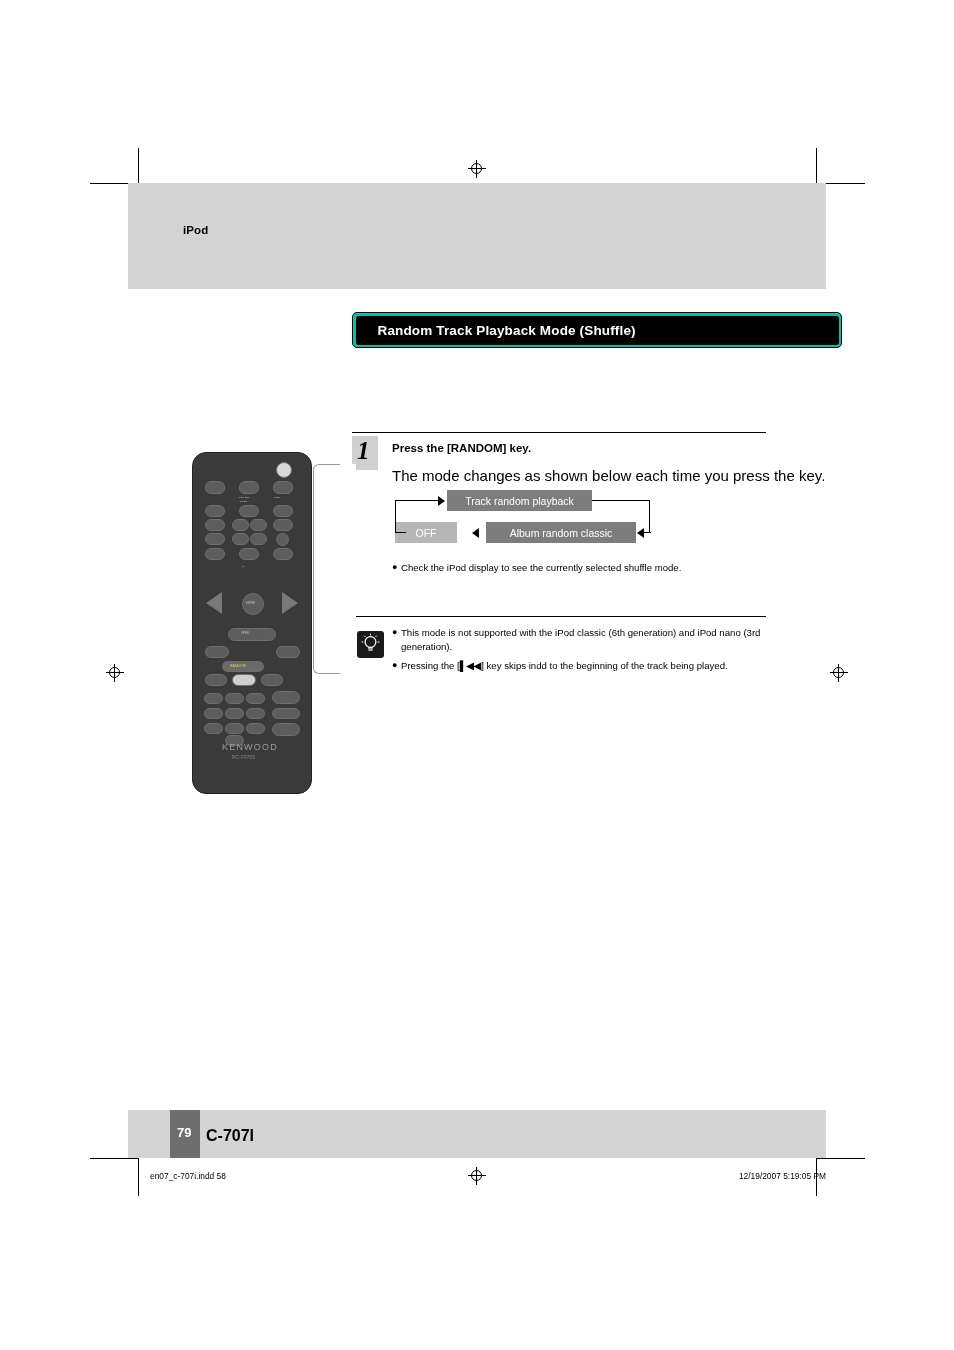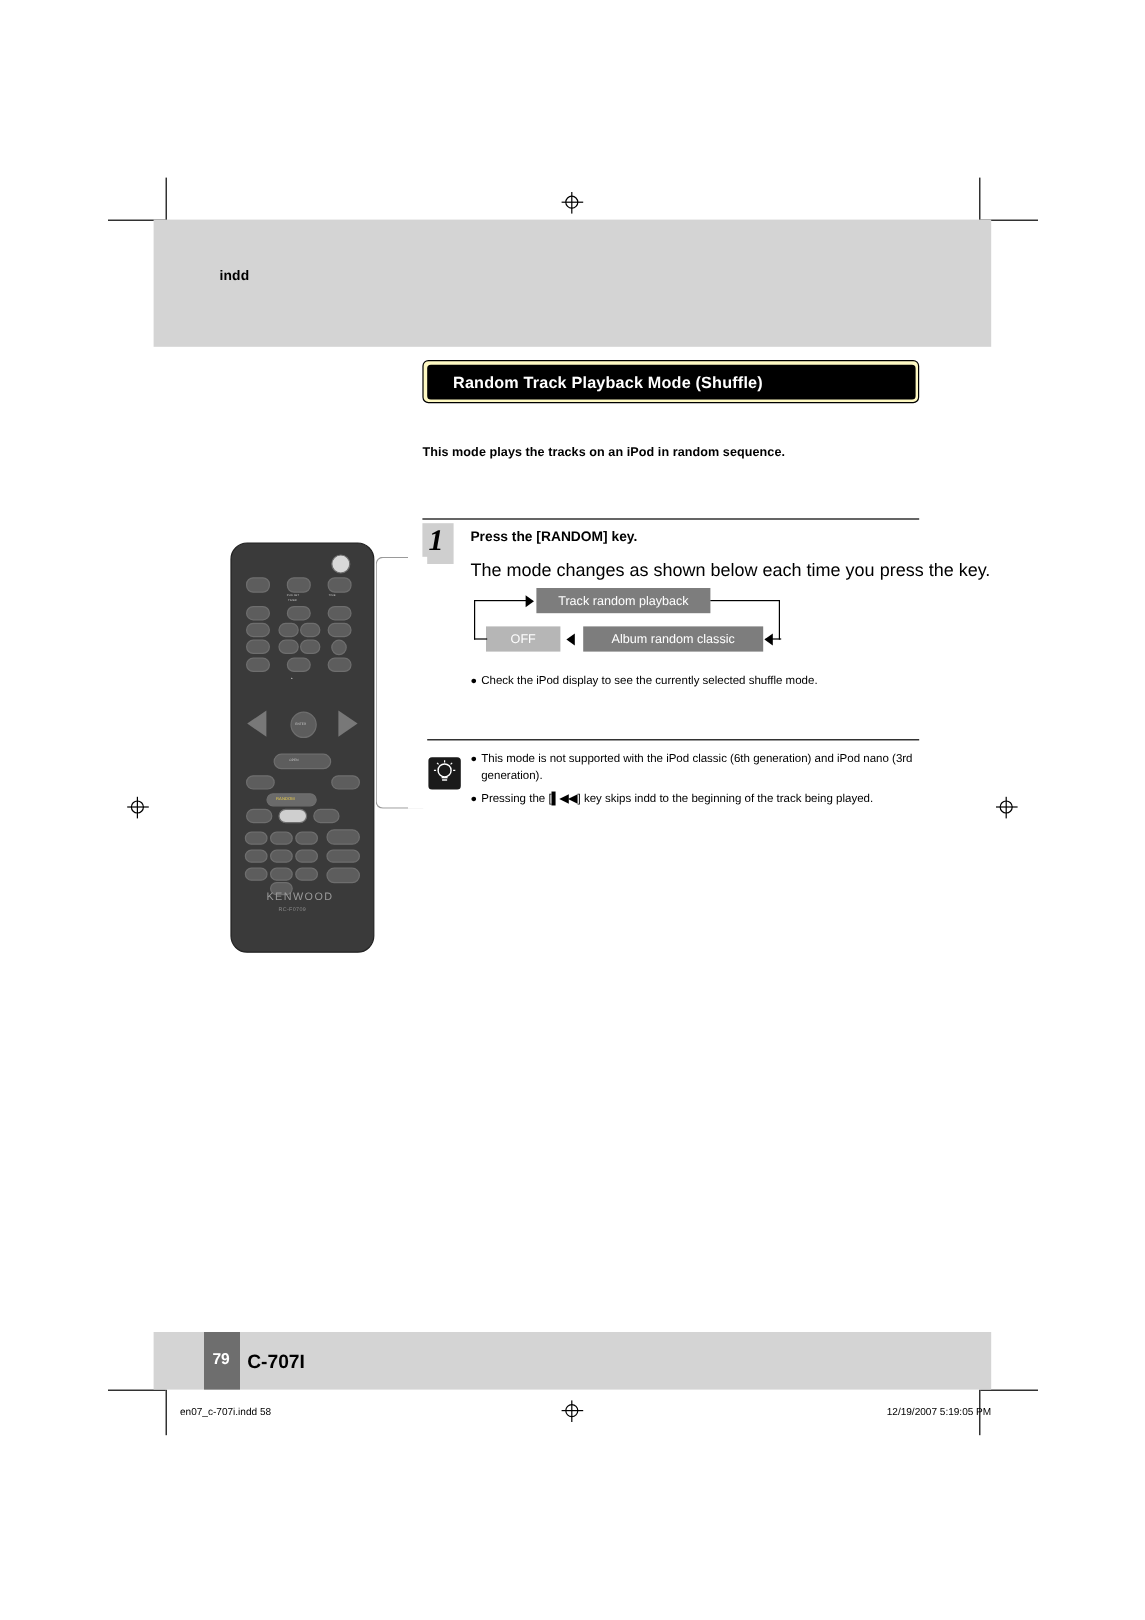--- a/index.html
+++ b/index.html
@@ -57,26 +57,26 @@
     position: absolute;
     left: 183px; top: 224px;
     font-size: 11.5px;
     font-weight: bold;
     letter-spacing: 0.1px;
   }
 
   
   .title-bar-outer {
     position: absolute;
-    left: 352px; top: 300px;
-    width: 414px; height: 36px;
+    left: 352px; top: 312px;
+    width: 490px; height: 36px;
     border: 1.3px solid #000;
     border-radius: 5px;
     box-sizing: border-box;
-    background: #fef9c3;
+    background: #14b8a6;
     padding: 2.5px;
   }
   .title-bar-inner {
     width: 100%; height: 100%;
     background: #000;
     border-radius: 3px;
     display: flex;
     align-items: center;
     box-sizing: border-box;
     padding-left: 22px;
@@ -323,43 +323,42 @@
     <div class="reg-circle"></div>
   </div>
   <div class="reg-mark" style="left:106px; top:664px;">
     <div class="reg-circle"></div>
   </div>
   <div class="reg-mark" style="left:830px; top:664px;">
     <div class="reg-circle"></div>
   </div>
 
   <div class="header-band"></div>
-  <div class="header-label">indd</div>
+  <div class="header-label">iPod</div>
 
   <div class="title-bar-outer">
     <div class="title-bar-inner">
       <span>Random Track Playback Mode (Shuffle)</span>
     </div>
   </div>
 
-  <div class="intro-text">This mode plays the tracks on an iPod in random sequence.</div>
 
   <div class="rule" style="left:352px; top:432px; width:414px;"></div>
   <div class="rule" style="left:352px; top:616px; width:414px;"></div>
 
   <div class="step-box"></div>
   <div class="step-num">1</div>
   <div class="step-title">Press the [RANDOM] key.</div>
   <div class="step-sub">The mode changes as shown below each time you press the key.</div>
 
   <div class="flow">
 
     <div class="chip dark" style="left:55px; top:0px; width:145px;">Track random playback</div>
 
-    <div class="chip off" style="left:13px; top:32px; width:62px;">OFF</div>
+    <div class="chip off" style="left:3px; top:32px; width:62px;">OFF</div>
     <div class="chip dark" style="left:94px; top:32px; width:150px;">Album random classic</div>
 
     <div class="flow-line" style="left:3px; top:10px; width:1.4px; height:33px;"></div>
     <div class="flow-line" style="left:3px; top:42px; width:11px; height:1.4px;"></div>
     <div class="flow-line" style="left:3px; top:10px; width:44px; height:1.4px;"></div>
     <div class="tri tri-right" style="left:46px; top:6px;"></div>
 
     <div class="flow-line" style="left:257px; top:10px; width:1.4px; height:33px;"></div>
     <div class="flow-line" style="left:200px; top:10px; width:58px; height:1.4px;"></div>
     <div class="flow-line" style="left:246px; top:42px; width:13px; height:1.4px;"></div>

